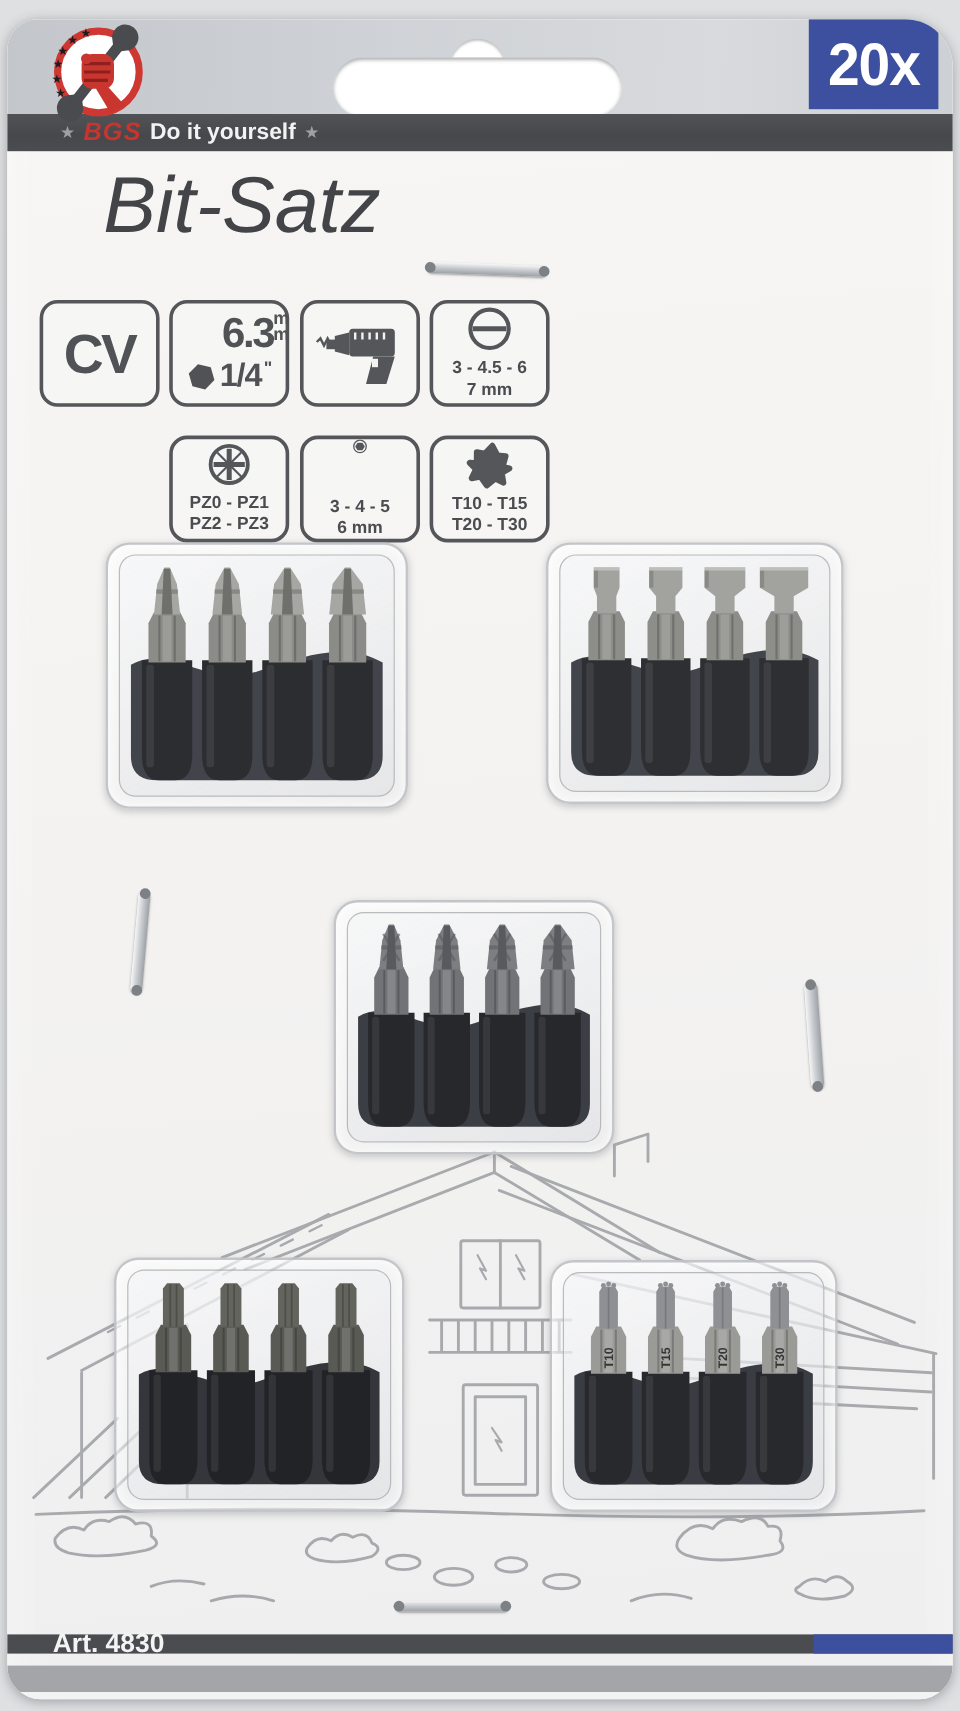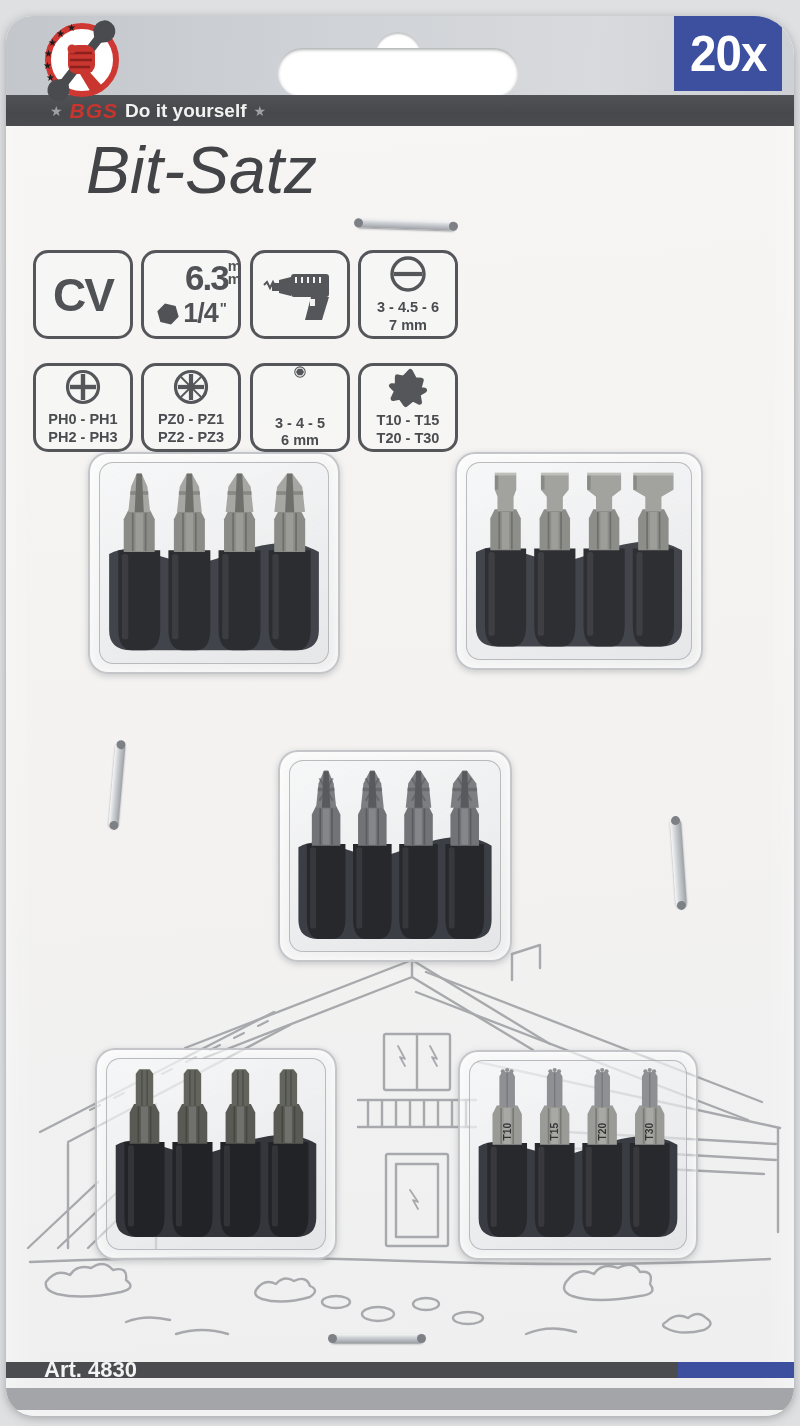--- a/index.html
+++ b/index.html
@@ -191,31 +191,20 @@
       <svg class="ic" width="42" height="40" viewBox="0 0 42 40">
         <circle cx="21" cy="19" r="16" fill="none" stroke="#55565a" stroke-width="3.4"></circle>
         <line x1="7" y1="19" x2="35" y2="19" stroke="#55565a" stroke-width="4.2"></line>
       </svg>
       <div class="lines">
         <div>3 - 4.5 - 6</div>
         <div>7 mm</div>
       </div>
     </div>
 
-    <div class="spec" style="left:27px;top:347px;">
-      <svg class="ic" width="42" height="38" viewBox="0 0 42 38">
-        <circle cx="21" cy="18" r="15.5" fill="none" stroke="#55565a" stroke-width="3.2"></circle>
-        <line x1="21" y1="5" x2="21" y2="31" stroke="#55565a" stroke-width="4.4"></line>
-        <line x1="8" y1="18" x2="34" y2="18" stroke="#55565a" stroke-width="4.4"></line>
-      </svg>
-      <div class="lines">
-        <div>PH0 - PH1</div>
-        <div>PH2 - PH3</div>
-      </div>
-    </div>
 
     <div class="spec" style="left:135px;top:347px;">
       <svg class="ic" width="42" height="38" viewBox="0 0 42 38">
         <circle cx="21" cy="18" r="15.5" fill="none" stroke="#55565a" stroke-width="3.2"></circle>
         <line x1="21" y1="5" x2="21" y2="31" stroke="#55565a" stroke-width="4.2"></line>
         <line x1="8" y1="18" x2="34" y2="18" stroke="#55565a" stroke-width="4.2"></line>
         <line x1="11" y1="8" x2="31" y2="28" stroke="#55565a" stroke-width="1.8"></line>
         <line x1="31" y1="8" x2="11" y2="28" stroke="#55565a" stroke-width="1.8"></line>
       </svg>
       <div class="lines">

